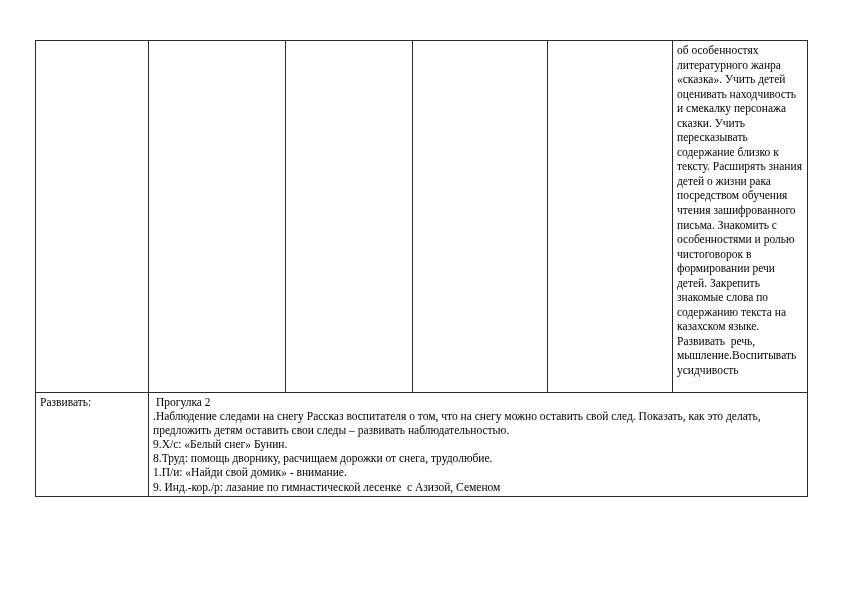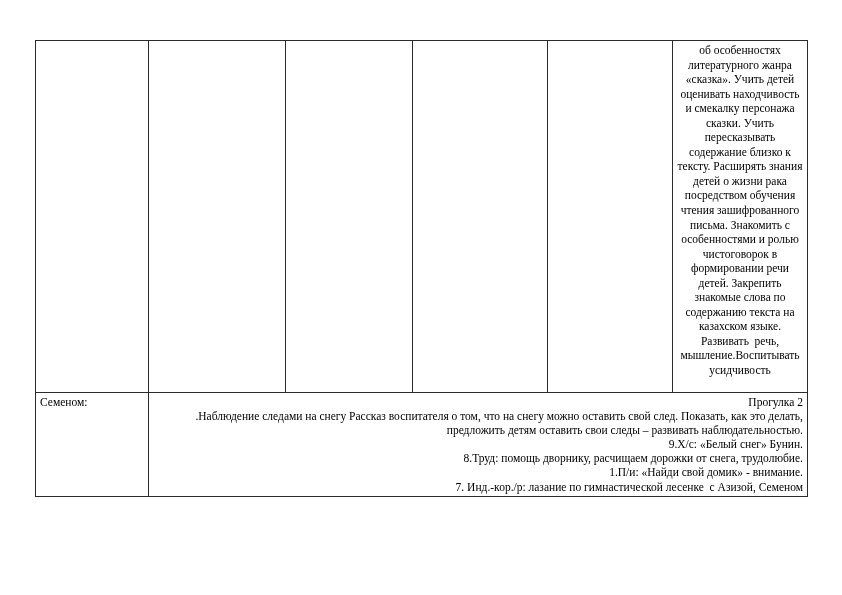--- a/index.html
+++ b/index.html
@@ -28,33 +28,31 @@
     border: 1px solid #2b2b2b;
     vertical-align: top;
     padding: 2px 4px;
     font-size: 11.5px;
     color: #000000;
     overflow: hidden;
   }
   td.objectives-cell {
     line-height: 14.55px;
     white-space: pre-wrap;
-    text-align: center;
   }
   td.walk-label-cell {
     line-height: 14.2px;
     padding-left: 5px;
   }
   td.walk-cell {
     line-height: 14.1px;
     padding-left: 6px;
   }
   .walk-line {
     white-space: pre-wrap;
-    text-align: right;
   }
 </style>
 </head>
 <body>
 
 <div class="page">
   <table class="doc-table">
     <colgroup>
       <col style="width:113px">
       <col style="width:137px">
@@ -66,25 +64,25 @@
     <tbody>
         <tr style="height:352px">
       <td></td>
       <td></td>
       <td></td>
       <td></td>
       <td></td>
       <td class="objectives-cell">об особенностях литературного жанра «сказка». Учить детей оценивать находчивость и смекалку персонажа сказки. Учить пересказывать содержание близко к тексту. Расширять знания детей о жизни рака посредством обучения чтения зашифрованного письма. Знакомить с особенностями и ролью чистоговорок в формировании речи детей. Закрепить знакомые слова по содержанию текста на казахском языке. Развивать  речь, мышление.Воспитывать усидчивость</td>
     </tr>
     <tr style="height:98px">
-      <td class="walk-label-cell">Семеном:</td>
+      <td class="walk-label-cell">Развивать:</td>
       <td class="walk-cell" colspan="5">
         <div class="walk-line"> Прогулка 2</div>
         <div class="walk-line">.Наблюдение следами на снегу Рассказ воспитателя о том, что на снегу можно оставить свой след. Показать, как это делать, предложить детям оставить свои следы – развивать наблюдательностью.</div>
         <div class="walk-line">9.Х/с: «Белый снег» Бунин.</div>
         <div class="walk-line">8.Труд: помощь дворнику, расчищаем дорожки от снега, трудолюбие.</div>
         <div class="walk-line">1.П/и: «Найди свой домик» - внимание.</div>
-        <div class="walk-line">7. Инд.-кор./р: лазание по гимнастической лесенке  с Азизой, Семеном</div>
+        <div class="walk-line">9. Инд.-кор./р: лазание по гимнастической лесенке  с Азизой, Семеном</div>
       </td>
     </tr>
   </tbody>
     </table>
 </div>
 
 </body></html>

